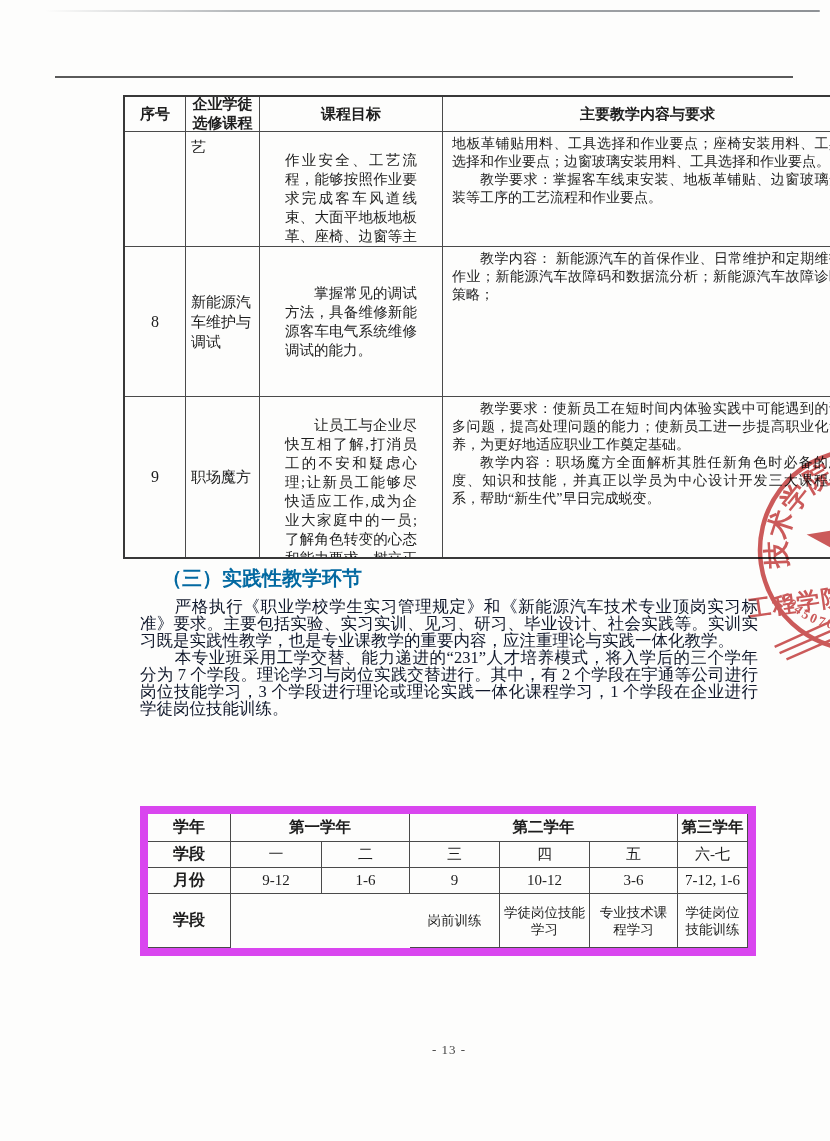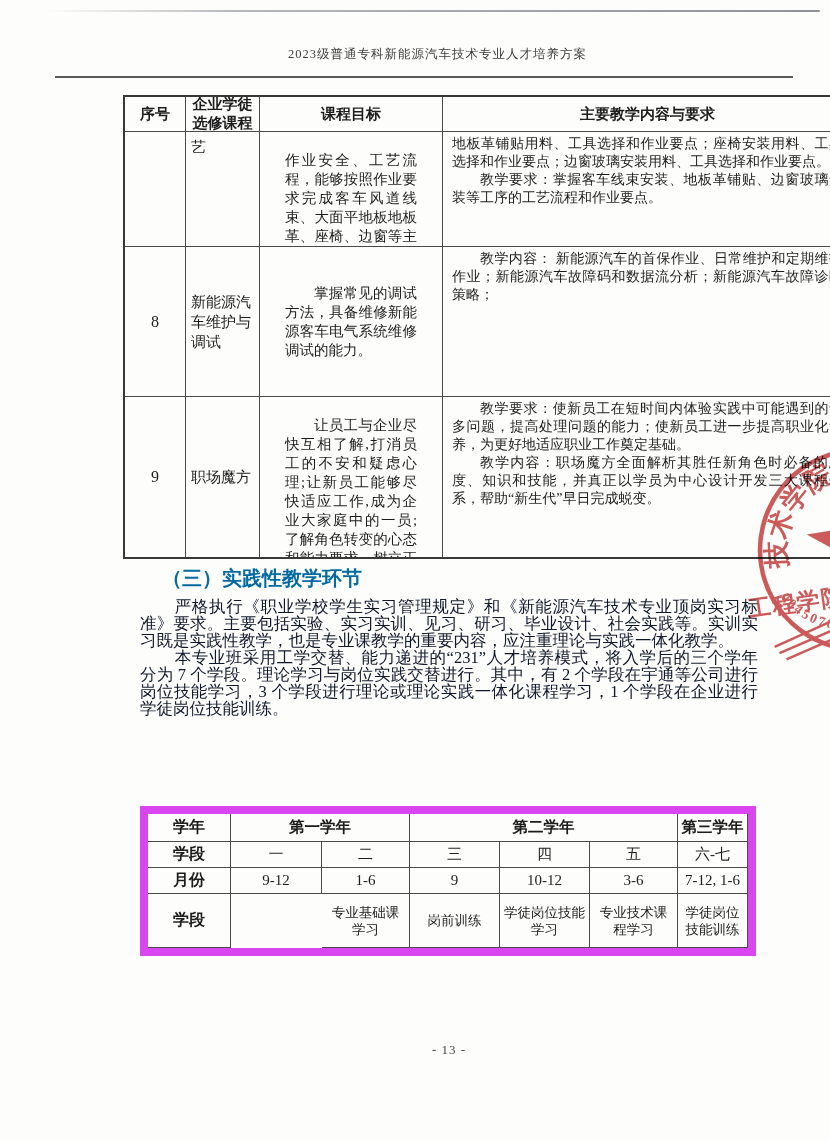--- a/index.html
+++ b/index.html
@@ -56,21 +56,20 @@
   .stamp{position:absolute;left:685px;top:425px;mix-blend-mode:multiply;}
   .stamp text{font-family:"Liberation Serif","DejaVu Serif",serif;}
 </style>
 </head>
 <body>
 
 <div class="page">
 
   <div class="streak"></div>
 
-  <div class="header-title">2023级普通专科新能源汽车技术专业人才培养方案</div>
   <div class="header-rule"></div>
 
   <div class="t1">
     <div class="c head" style="grid-area:1/1">序号</div>
     <div class="c head" style="grid-area:1/2">企业学徒选修课程</div>
     <div class="c head" style="grid-area:1/3">课程目标</div>
     <div class="c head lc" style="grid-area:1/4">主要教学内容与要求</div>
 
     <div class="c num" style="grid-area:2/1"></div>
     <div class="c course" style="grid-area:2/2">艺</div>
@@ -124,21 +123,20 @@
 
     <div class="d lbl" style="grid-area:3/1">月份</div>
     <div class="d" style="grid-area:3/2">9-12</div>
     <div class="d" style="grid-area:3/3">1-6</div>
     <div class="d" style="grid-area:3/4">9</div>
     <div class="d" style="grid-area:3/5">10-12</div>
     <div class="d" style="grid-area:3/6">3-6</div>
     <div class="d lc" style="grid-area:3/7">7-12, 1-6</div>
 
     <div class="d lbl lr" style="grid-area:4/1">学段</div>
-    <div class="d act lr" style="grid-area:4/3">专业基础课学习</div>
     <div class="d act lr" style="grid-area:4/4">岗前训练</div>
     <div class="d act lr" style="grid-area:4/5">学徒岗位技能学习</div>
     <div class="d act lr" style="grid-area:4/6">专业技术课程学习</div>
     <div class="d act lc lr" style="grid-area:4/7">学徒岗位技能训练</div>
   </div>
 
   <svg class="stamp" width="145" height="260" viewBox="685 425 145 260">
     <g transform="rotate(-8 860 550)" opacity="0.88">
       <defs>
         <path id="arcTop" d="M 786,558 A 74,74 0 0 1 858,476" fill="none"></path>

